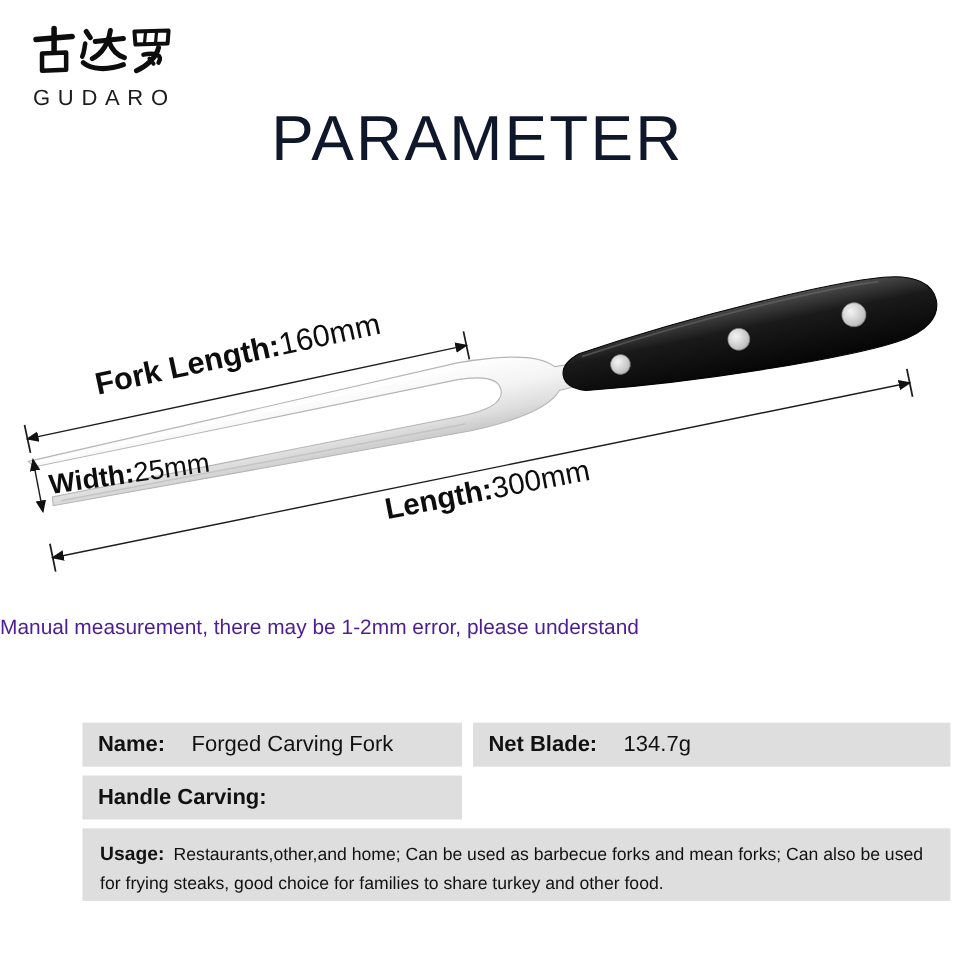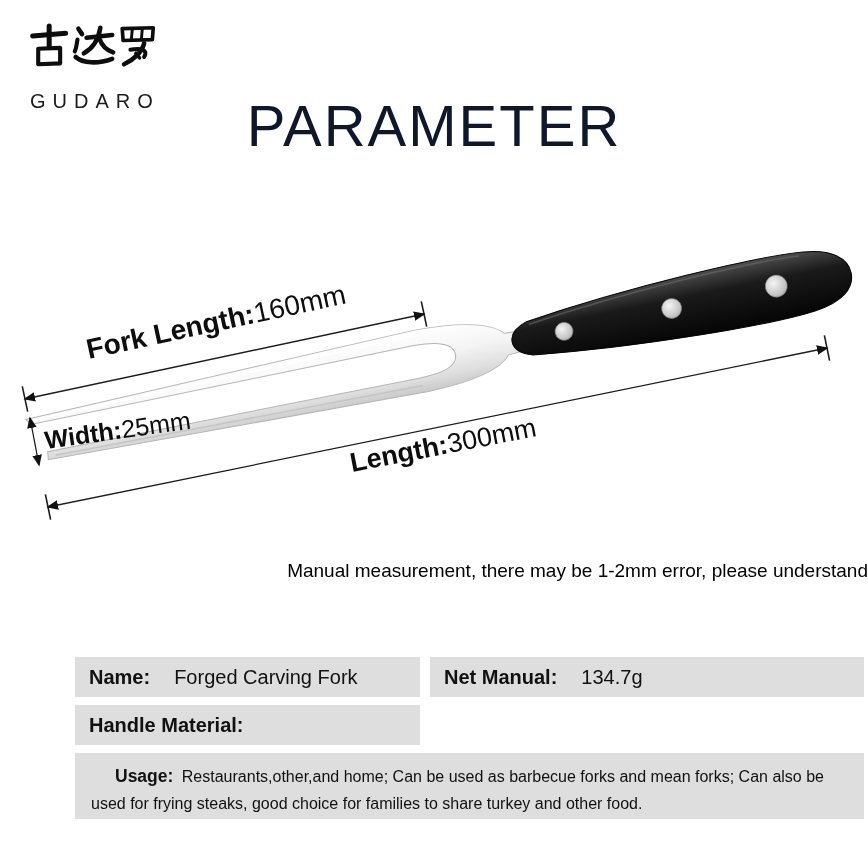--- a/index.html
+++ b/index.html
@@ -6,57 +6,57 @@
   body{
     width:868px;height:868px;position:relative;overflow:hidden;
     background:#ffffff;
     font-family:"Liberation Sans","DejaVu Sans",sans-serif;
     color:#111;
   }
   
   .logo{position:absolute;left:30px;top:22px;width:140px;}
   .logo-cn{display:block;}
   .logo-latin{
-    display:block;margin-top:20px;font-size:20px;letter-spacing:7px;
+    display:block;margin-top:8px;font-size:20px;letter-spacing:7px;
     color:#1c1c1c;font-weight:400;white-space:nowrap;
   }
   
   .page-title{
     position:absolute;left:0;right:0;top:92px;text-align:center;
     font-size:58px;font-weight:normal;letter-spacing:2px;color:#0f172a;
   }
   
   .figure-svg{position:absolute;left:0;top:0;width:868px;height:620px;}
   .dim-line{stroke:#1d1d1d;stroke-width:1.3;fill:none;}
   .dim-tick{stroke:#1d1d1d;stroke-width:1.6;}
   .dim-label{font-family:"Liberation Sans","DejaVu Sans",sans-serif;fill:#0d0d0d;}
   .steel{fill:url(#steelGrad);stroke:#b5b5b5;stroke-width:1;}
   .wood{fill:url(#woodGrad);stroke:#050505;stroke-width:1;}
   
   .disclaimer{
-    position:absolute;left:0;right:0;top:560px;text-align:right;
-    font-size:19px;color:#000000;
+    position:absolute;left:0;right:0;top:560px;text-align:left;
+    font-size:19px;color:#4c1d95;
   }
   
   .spec-table{
     position:absolute;left:35px;top:657px;width:789px;
     display:grid;grid-template-columns:345px 1fr;grid-template-rows:40px 40px 66px;
     column-gap:10px;row-gap:8px;padding-left:40px;
   }
   .spec-cell{
     background:#dedede;display:flex;align-items:center;
     padding:0 14px;font-size:20px;white-space:nowrap;overflow:hidden;
   }
   .spec-cell .k{font-weight:bold;}
   .spec-cell .v{margin-left:24px;}
   .spec-usage{
     grid-column:1 / span 2;display:block;white-space:normal;
     padding:9px 16px 0 16px;font-size:16px;line-height:1.65;
   }
-  .spec-usage .k{font-size:17.5px;margin-right:4px;margin-left:24px;}
+  .spec-usage .k{font-size:17.5px;margin-right:4px;}
 </style>
 </head>
 <body>
 
 <div class="logo">
   <svg class="logo-cn" width="126" height="48" viewBox="0 0 138 48" role="img" aria-label="古达罗">
     <g stroke="#0d0d0d" fill="none" stroke-linecap="round" stroke-linejoin="round">
 
       <g>
         <path d="M3,13 L39,10" stroke-width="5.5"></path>
@@ -149,23 +149,23 @@
 </svg>
 
 <div class="disclaimer">Manual measurement, there may be 1-2mm error, please understand</div>
 
 <div class="spec-table">
   <div class="spec-cell">
     <span class="k">Name:</span>
     <span class="v">Forged Carving Fork</span>
   </div>
   <div class="spec-cell">
-    <span class="k">Net Manual:</span>
+    <span class="k">Net Blade:</span>
     <span class="v">134.7g</span>
   </div>
   <div class="spec-cell">
-    <span class="k">Handle Material:</span>
+    <span class="k">Handle Carving:</span>
   </div>
   <div class="spec-cell spec-usage">
     <span class="k">Usage:</span>
     <span>Restaurants,other,and home; Can be used as barbecue forks and mean forks; Can also be used for frying steaks, good choice for families to share turkey and other food.</span>
   </div>
 </div>
 
 </body></html>

